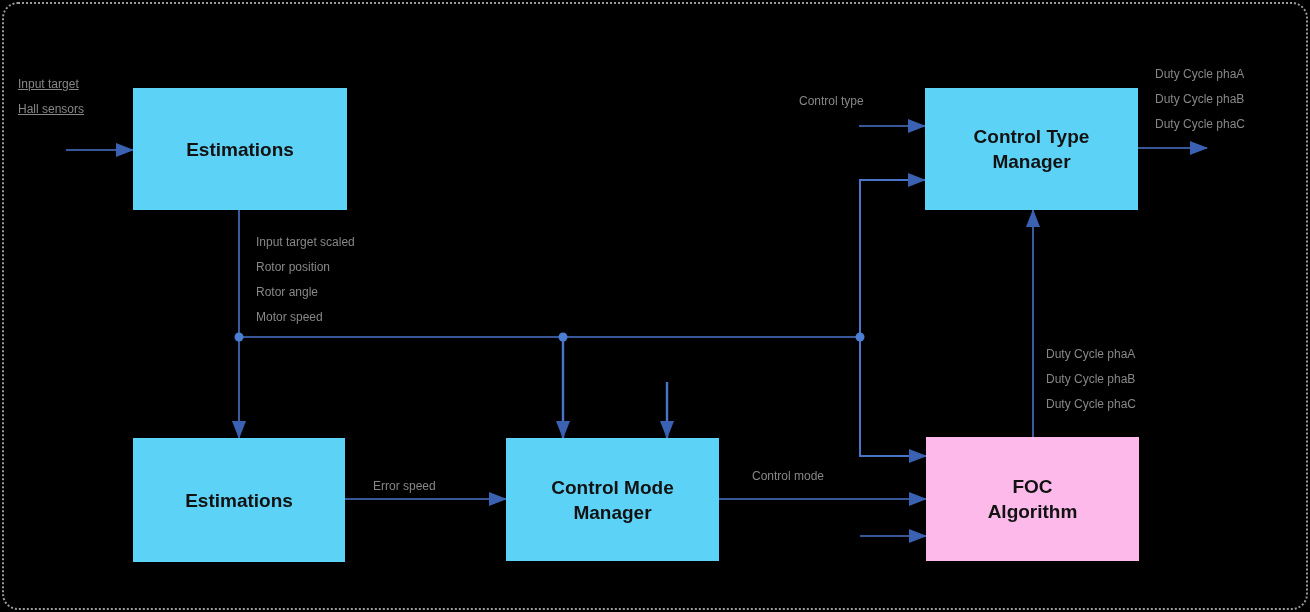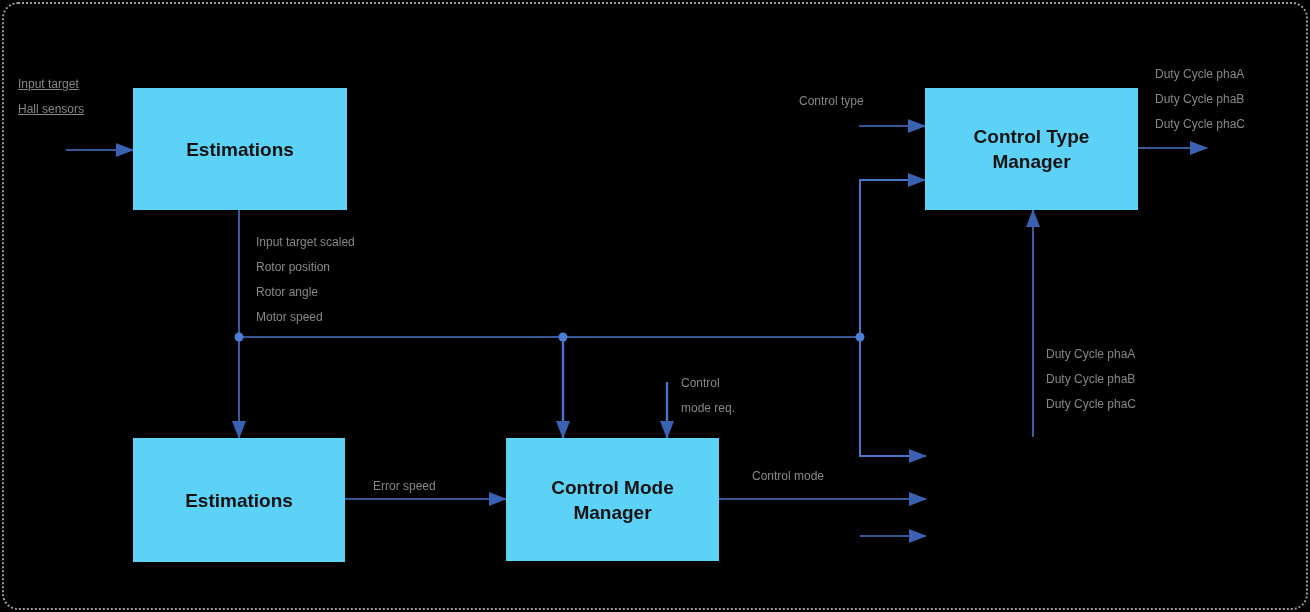--- a/index.html
+++ b/index.html
@@ -71,24 +71,24 @@
     <circle class="dot" cx="239" cy="337" r="4.5"></circle>
     <circle class="dot" cx="563" cy="337" r="4.5"></circle>
     <circle class="dot" cx="860" cy="337" r="4.5"></circle>
   </svg>
 
 
   <div class="block cyan" style="left:133px;top:88px;width:214px;height:122px;">Estimations</div>
   <div class="block cyan" style="left:925px;top:88px;width:213px;height:122px;">Control Type<br>Manager</div>
   <div class="block cyan" style="left:133px;top:438px;width:212px;height:124px;">Estimations</div>
   <div class="block cyan" style="left:506px;top:438px;width:213px;height:123px;">Control Mode<br>Manager</div>
+  <div class="block pink" style="left:926px;top:437px;width:213px;height:124px;">FOC<br>Algorithm</div>
 
   <div class="lbl" style="left:18px;top:72px;text-decoration:underline;">Input target<br>Hall sensors</div>
   <div class="lbl" style="left:256px;top:230px;">Input target scaled<br>Rotor position<br>Rotor angle<br>Motor speed</div>
   <div class="lbl" style="left:799px;top:89px;">Control type</div>
   <div class="lbl" style="left:1155px;top:62px;">Duty Cycle phaA<br>Duty Cycle phaB<br>Duty Cycle phaC</div>
   <div class="lbl" style="left:1046px;top:342px;">Duty Cycle phaA<br>Duty Cycle phaB<br>Duty Cycle phaC</div>
-  <div class="lbl" style="left:681px;top:371px;">Control<br>mode req.</div>
   <div class="lbl" style="left:752px;top:464px;">Control mode</div>
   <div class="lbl" style="left:373px;top:474px;">Error speed</div>
 
   <div class="frame"></div>
 </div>
 
 </body></html>

